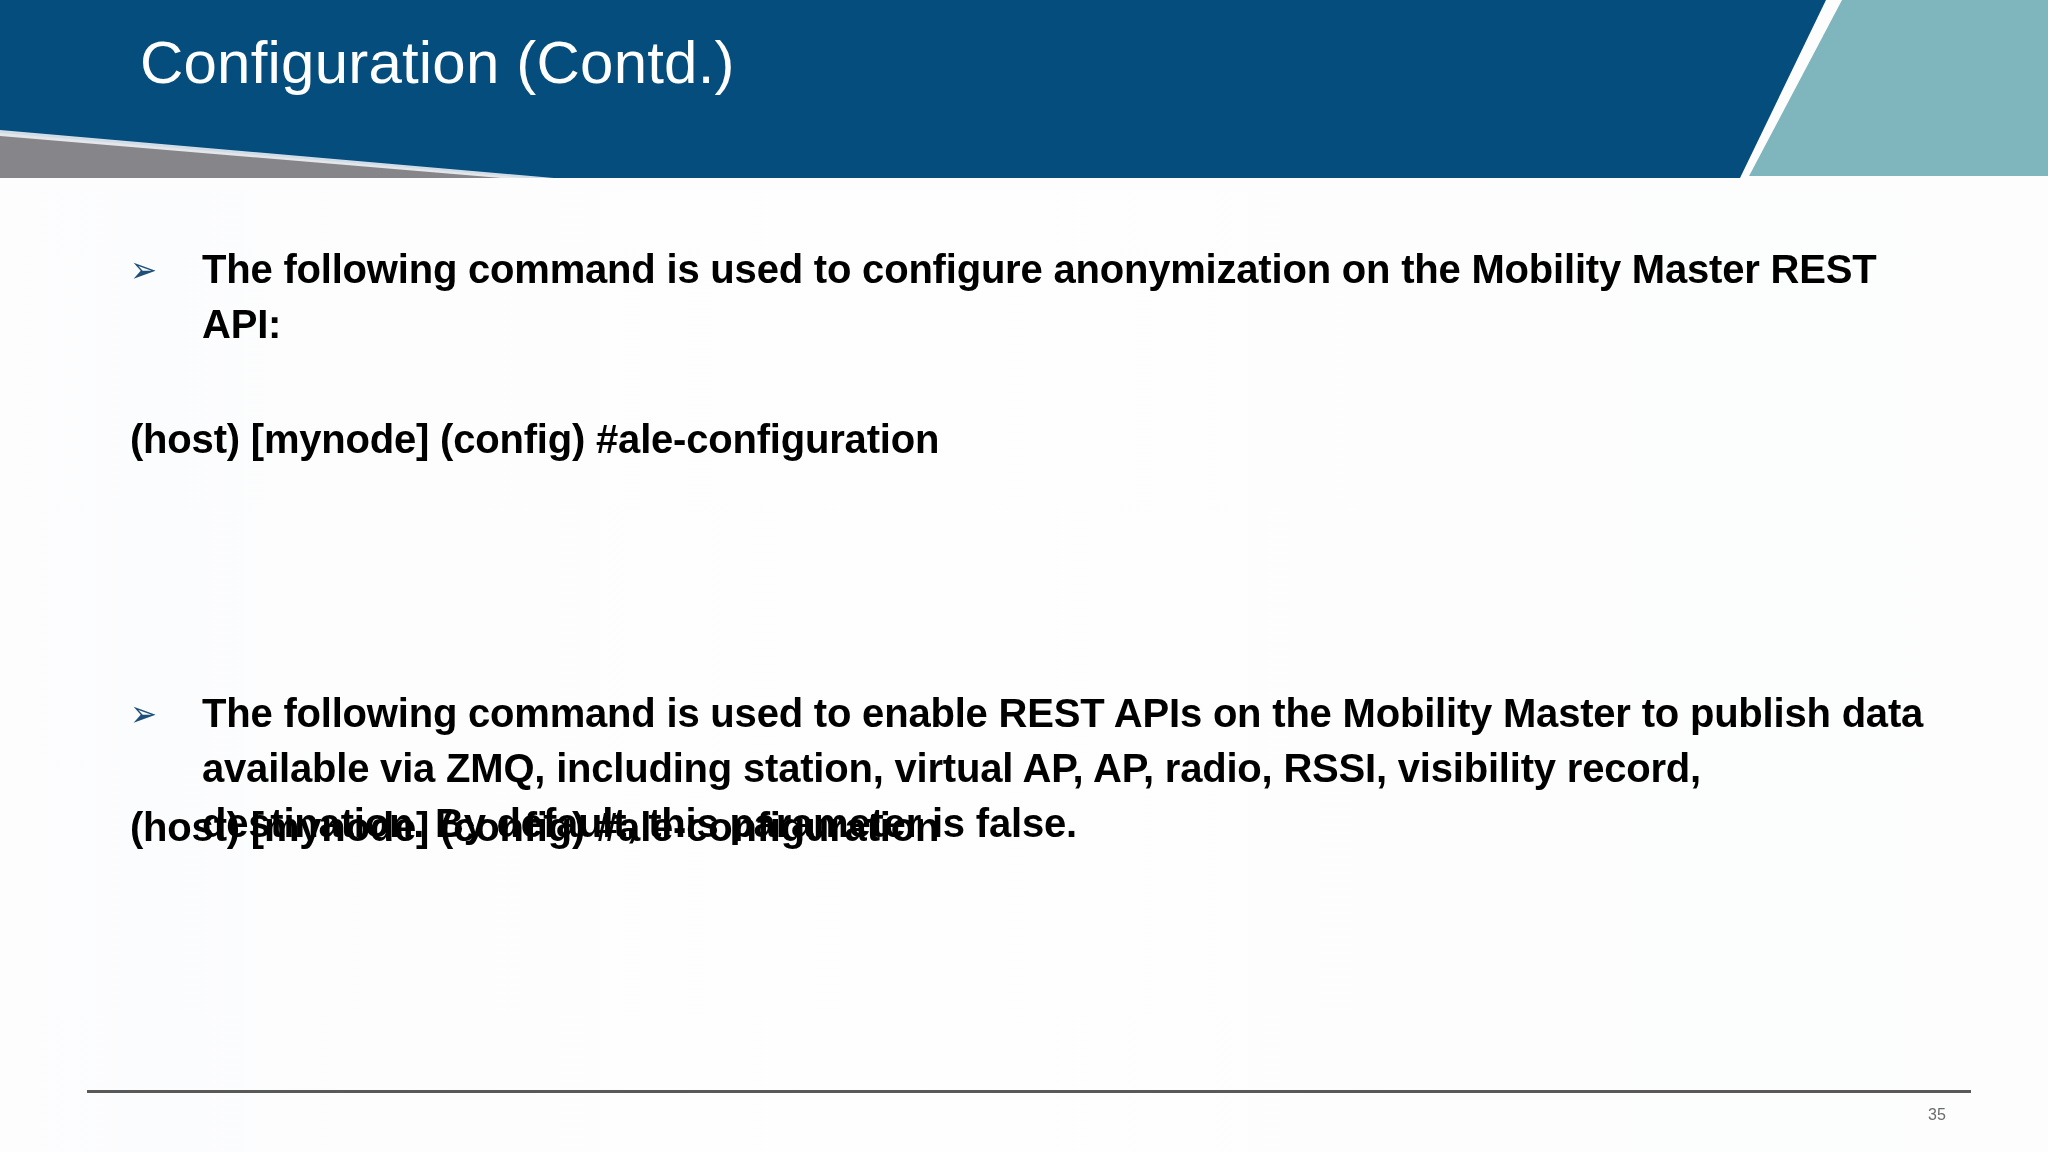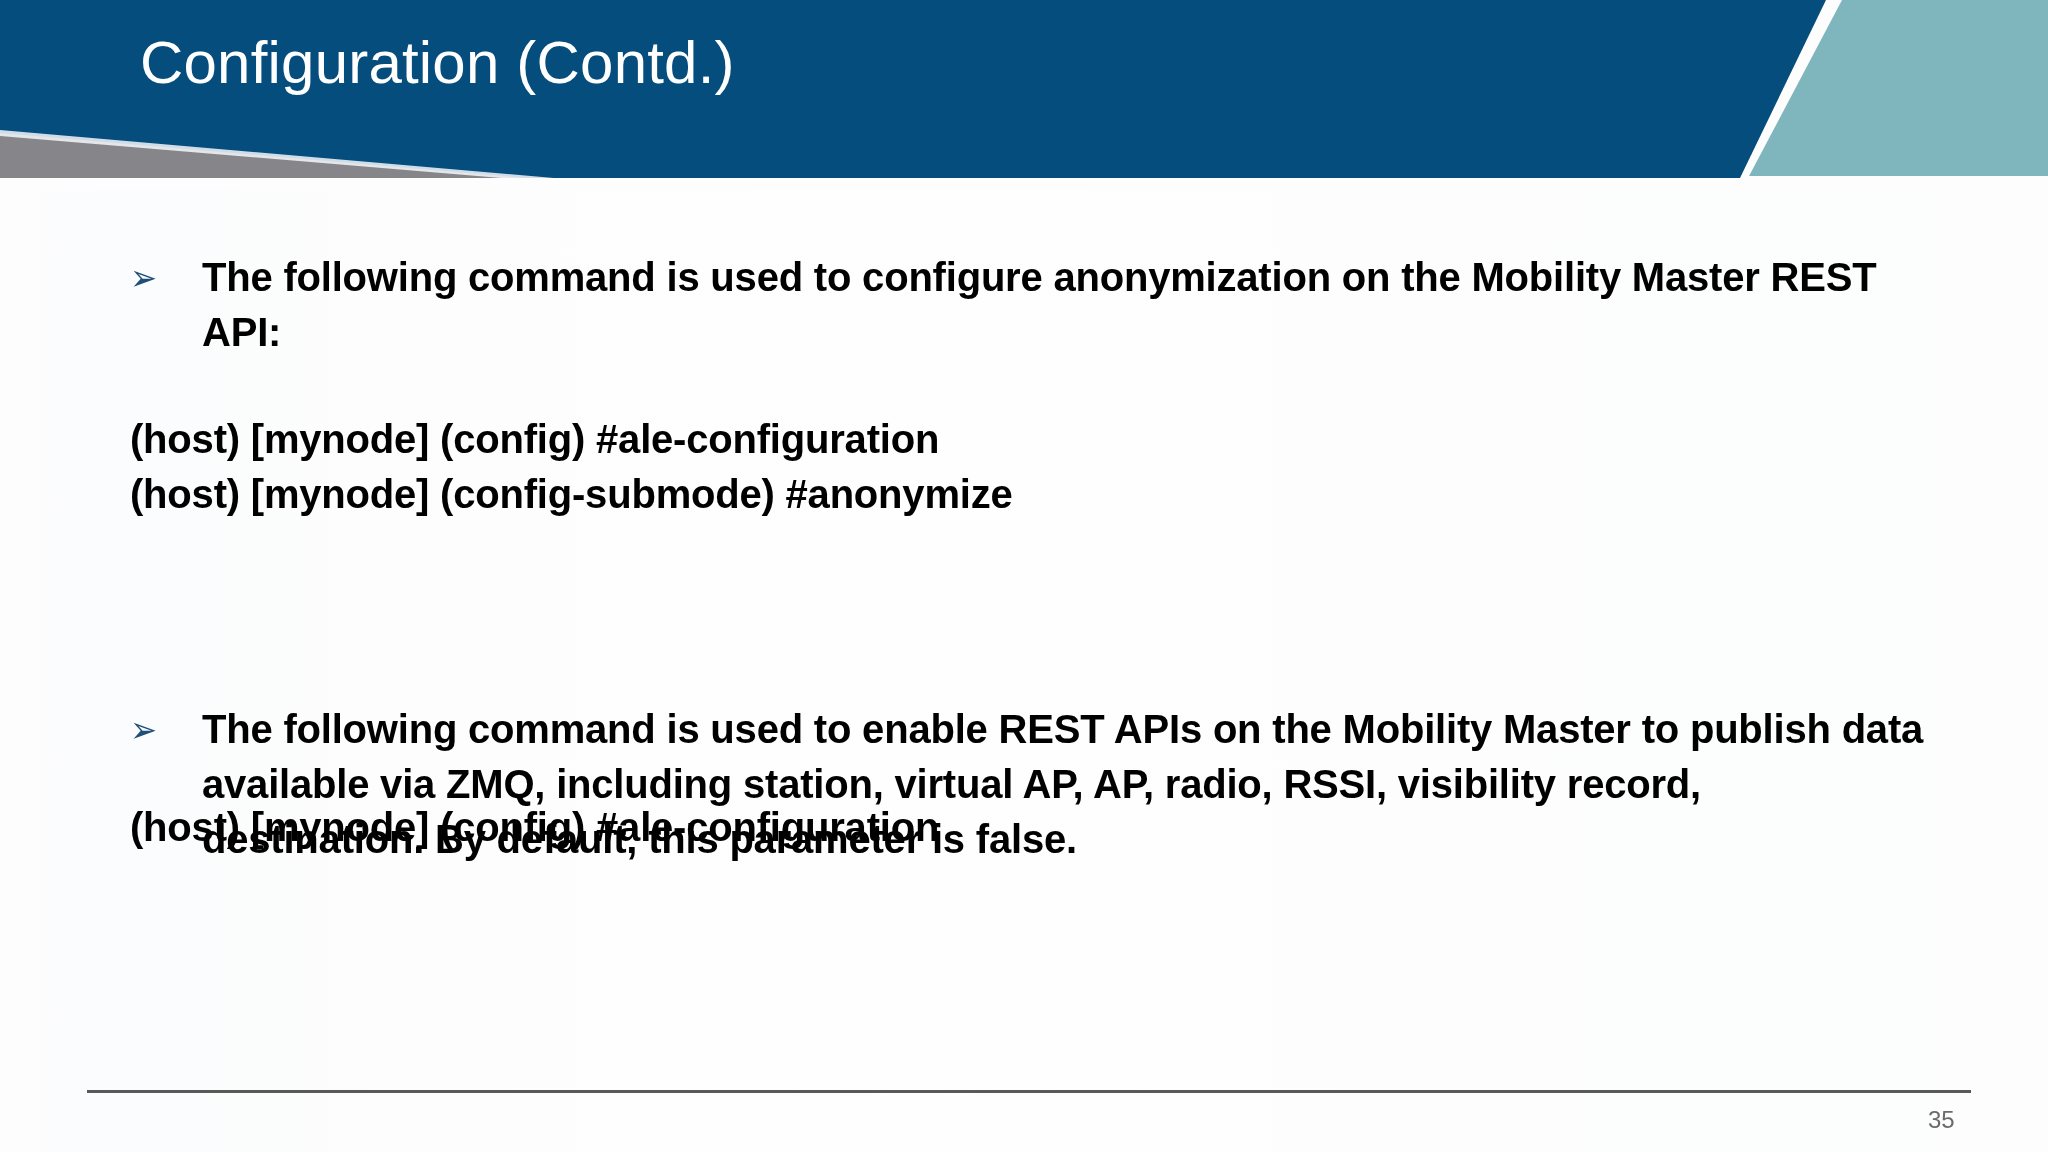--- a/index.html
+++ b/index.html
@@ -95,21 +95,20 @@
     width: 56px;
     color: #1f4e79;
     font-family: "DejaVu Sans", sans-serif;
     font-size: 36px;
     font-weight: normal;
     line-height: 55px;
   }
   .bullet-text {
     margin-left: 72px;
     display: block;
-    margin-top: 8px;
   }
 
   .code-block {
   }
   .code-line {
     display: block;
     white-space: nowrap;
   }
 
   
@@ -128,21 +127,21 @@
     background: #595959;
   }
   .page-number {
     position: absolute;
     left: 1928px;
     top: 1106px;
     width: 60px;
     text-align: left;
     color: #6b6b6b;
     font-family: "Liberation Sans", "DejaVu Sans", sans-serif;
-    font-size: 24px;
+    font-size: 16px;
     font-weight: 400;
   }
 </style>
 </head>
 <body>
 
 <div class="slide">
 
   <div class="body-wash"></div>
 
@@ -169,21 +168,20 @@
   <div class="content">
 
     <div class="blk bullet-row" id="bullet1">
       <span class="bullet-mark">➢</span>
       <span class="bullet-text">The following command is used to configure anonymization on the Mobility Master REST API:</span>
     </div>
 
     <div class="blk" id="code1">
       <div class="code-block">
         <span class="code-line">(host) [mynode] (config) #ale-configuration</span>
-        <span class="code-line">(host) [mynode] (config-submode) #anonymize</span>
       </div>
     </div>
 
     <div class="blk bullet-row" id="bullet2">
       <span class="bullet-mark">➢</span>
       <span class="bullet-text">The following command is used to enable REST APIs on the Mobility Master to publish data available via ZMQ, including station, virtual AP, AP, radio, RSSI, visibility record, destination. By default, this parameter is false.</span>
     </div>
 
     <div class="blk" id="code2">
       <div class="code-block">

